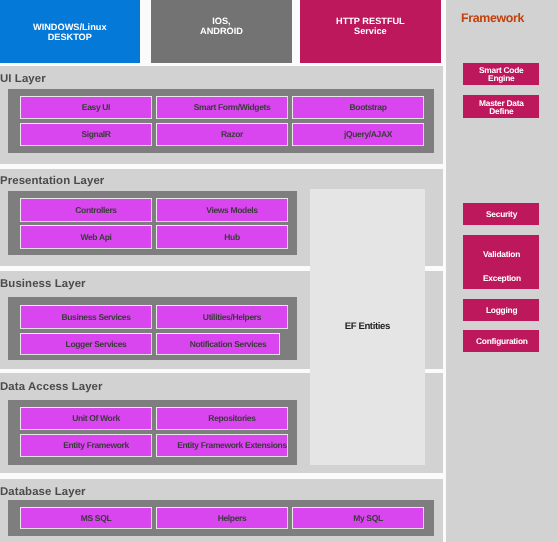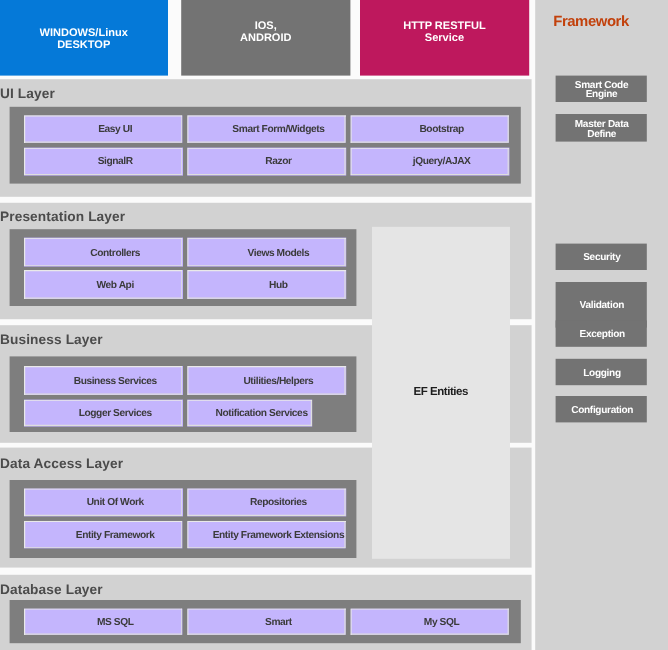--- a/index.html
+++ b/index.html
@@ -3,28 +3,28 @@
 <meta charset="utf-8">
 <style>
   html,body{margin:0;padding:0;background:#fbfbfb;}
   .top-tile .tt, .card-title, .cell, #ef, #framework-title, .fwbox .tt{will-change:transform;}
   body{width:557px;height:542px;position:relative;overflow:hidden;font-family:"Liberation Sans",sans-serif;-webkit-font-smoothing:antialiased;text-rendering:geometricPrecision;}
   .top-tile{position:absolute;top:0;height:62.5px;color:#fff;display:flex;align-items:center;justify-content:center;text-align:center;}
   .top-tile .tt{font-weight:bold;font-size:9.2px;line-height:9.6px;letter-spacing:0px;}
   .card{position:absolute;left:0;width:443px;background:#d2d2d2;}
     .card-title{position:absolute;left:0;width:443px;text-align:left;font-weight:bold;font-size:11.4px;color:#4b4b4b;letter-spacing:.1px;line-height:1;}
   .frame{position:absolute;background:#7e7e7e;}
-  .cell{position:absolute;background:#c4b5fd;display:flex;align-items:center;justify-content:center;
+  .cell{position:absolute;background:#d946ef;display:flex;align-items:center;justify-content:center;
         font-size:8.5px;font-weight:bold;color:#3b3b3b;text-align:center;letter-spacing:-0.35px;line-height:1;
         box-shadow: inset 1px 1px 0 #e9e9e9, inset -1px -1px 0 #dedede;box-sizing:border-box;padding-left:20px;}
   #ef{position:absolute;background:#e5e5e5;display:flex;align-items:center;justify-content:center;
       font-size:9.6px;font-weight:bold;color:#1d1d1d;letter-spacing:-0.4px;line-height:1;box-sizing:border-box;padding-top:0;}
   #framework{position:absolute;left:446px;top:0;width:111px;height:542px;background:#d2d2d2;}
   #framework-title{position:absolute;left:440px;width:105px;text-align:center;font-weight:bold;font-size:12.4px;color:#c2410c;letter-spacing:-0.35px;line-height:1;}
-  .fwbox{position:absolute;background:#737373;color:#fff;display:flex;align-items:center;justify-content:center;text-align:center;box-sizing:border-box;padding-top:1.5px;}
+  .fwbox{position:absolute;background:#be185d;color:#fff;display:flex;align-items:center;justify-content:center;text-align:center;box-sizing:border-box;padding-top:1.5px;}
   .fwbox .tt{font-size:8.4px;font-weight:bold;line-height:7.6px;letter-spacing:-0.25px;}
 </style>
 </head>
 <body>
 
 <div class="top-tile" style="left: 0px; width: 140px; background: rgb(5, 121, 216);">
     <div class="tt" style="transform: translateY(1.2px);">
       <div>WINDOWS/Linux</div>
       <div>DESKTOP</div>
     </div>
@@ -56,33 +56,33 @@
 <div class="cell" style="left: 20px; width: 132px; top: 198.1px; height: 23.5px;">Controllers</div>
 <div class="cell" style="left: 156px; width: 132px; top: 198.1px; height: 23.5px;">Views Models</div>
 <div class="cell" style="left: 20px; width: 132px; top: 225.2px; height: 23.7px;">Web Api</div>
 <div class="cell" style="left: 156px; width: 132px; top: 225.2px; height: 23.7px;">Hub</div>
 <div class="card" style="top: 270.5px; height: 98px;"></div>
 <div class="card-title" style="top: 278.5px;">Business Layer</div>
 <div class="frame" style="left: 8px; top: 296.8px; width: 289px; height: 63.4px;"></div>
 <div class="cell" style="left: 20px; width: 132px; top: 305.4px; height: 23.7px;">Business Services</div>
 <div class="cell" style="left: 156px; width: 132px; top: 305.4px; height: 23.7px;">Utilities/Helpers</div>
 <div class="cell" style="left: 20px; width: 132px; top: 332.6px; height: 21.8px;">Logger Services</div>
-<div class="cell" style="left: 156px; width: 104px; top: 332.6px; height: 21.8px;">Notification  Services</div>
+<div class="cell" style="left: 156px; width: 124px; top: 332.6px; height: 21.8px;">Notification  Services</div>
 <div class="card" style="top: 372.6px; height: 100px;"></div>
 <div class="card-title" style="top: 381.5px;">Data Access Layer</div>
 <div class="frame" style="left: 8px; top: 400.1px; width: 289px; height: 65.1px;"></div>
 <div class="cell" style="left: 20px; width: 132px; top: 406.9px; height: 22.9px;">Unit Of Work</div>
 <div class="cell" style="left: 156px; width: 132px; top: 406.9px; height: 22.9px;">Repositories</div>
 <div class="cell" style="left: 20px; width: 132px; top: 434.4px; height: 23.4px;">Entity Framework</div>
 <div class="cell" style="left: 156px; width: 132px; top: 434.4px; height: 23.4px;">Entity Framework Extensions</div>
 <div class="card" style="top: 478.5px; height: 63.5px;"></div>
 <div class="card-title" style="top: 486.5px;">Database Layer</div>
 <div class="frame" style="left: 8px; top: 500.3px; width: 426px; height: 36px;"></div>
 <div class="cell" style="left: 20px; width: 132px; top: 507.3px; height: 22.3px;">MS SQL</div>
-<div class="cell" style="left: 156px; width: 132px; top: 507.3px; height: 22.3px;">Smart</div>
+<div class="cell" style="left: 156px; width: 132px; top: 507.3px; height: 22.3px;">Helpers</div>
 <div class="cell" style="left: 292px; width: 132px; top: 507.3px; height: 22.3px;">My SQL</div>
 <div id="ef" style="left: 310px; top: 189px; width: 114.5px; height: 275.8px;">EF Entities</div>
 <div id="framework"></div>
 <div id="framework-title" style="top: 11.5px;">Framework</div>
 <div class="fwbox" style="left: 463.4px; width: 76px; top: 62.5px; height: 22px;">
     <div class="tt">
       <div>Smart Code</div>
       <div>Engine</div>
     </div>
   </div>

